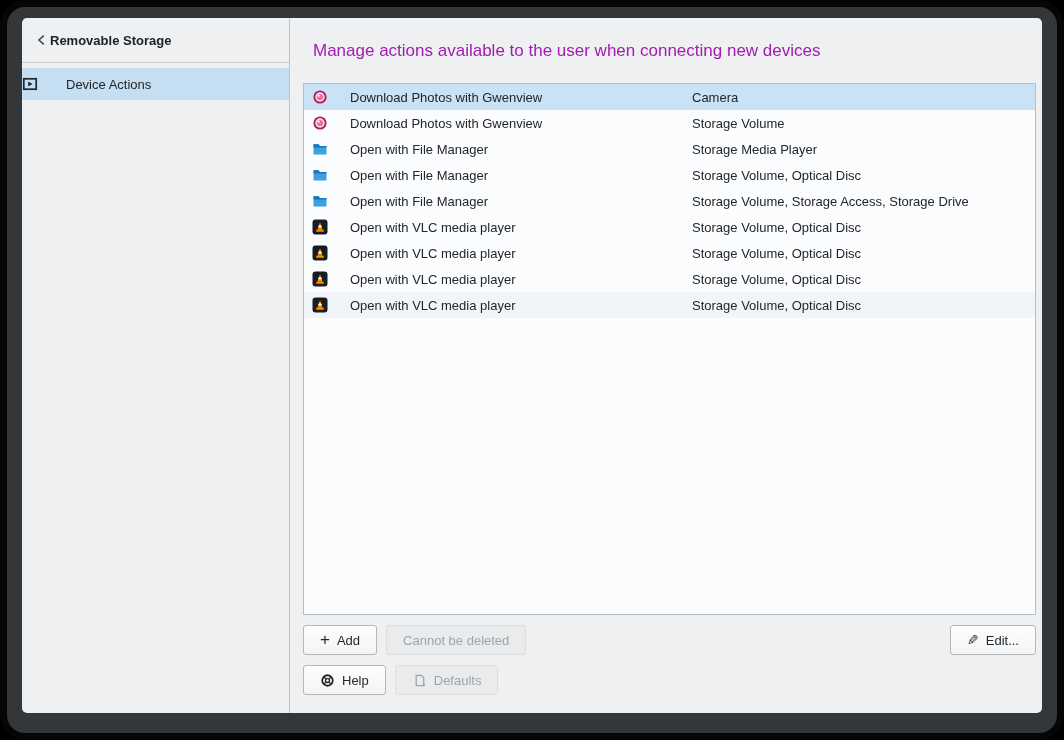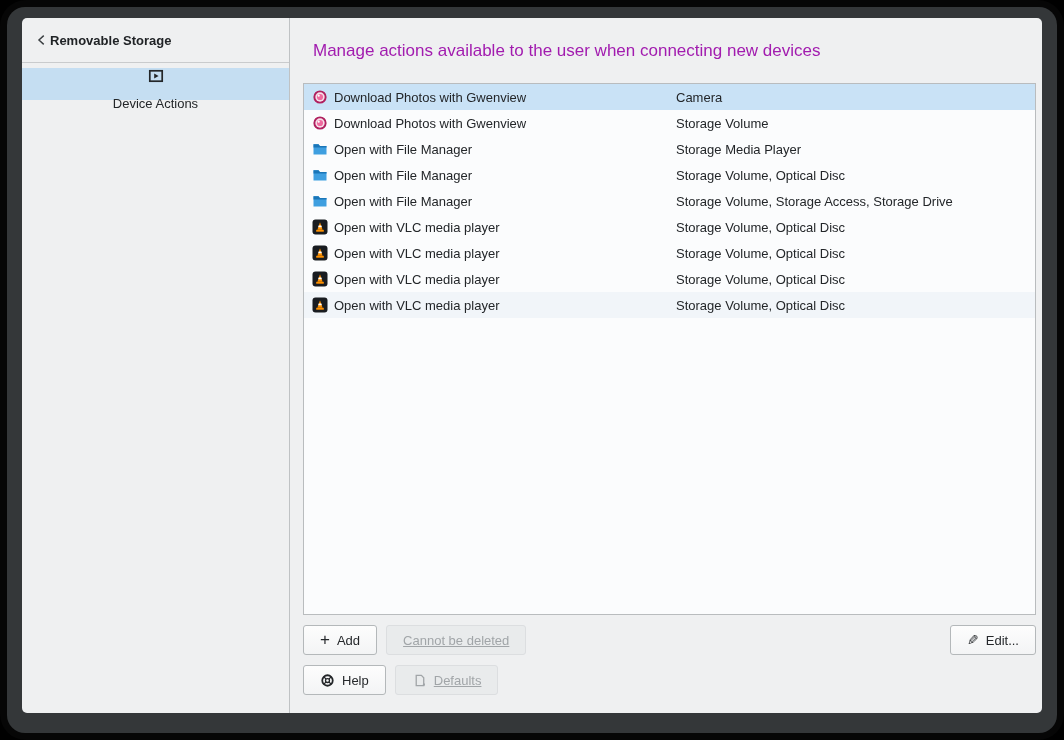--- a/index.html
+++ b/index.html
@@ -19,52 +19,52 @@
   
   .sidebar{width:267px;flex:0 0 267px;border-right:1px solid #bfc2c4;display:flex;flex-direction:column;}
   .side-header{
     height:44px;flex:0 0 44px;border-bottom:1px solid #c9cbcd;
     display:flex;align-items:center;padding:0 12px;
   }
   .side-header .back{width:16px;height:16px;display:flex;align-items:center;justify-content:center;cursor:pointer;}
   .side-title{font-weight:bold;color:#202326;}
   .side-items{padding-top:5px;}
   .side-item{
-    height:32px;display:flex;align-items:center;gap:12px;
-    padding-left:0;margin-bottom:7px;cursor:pointer;flex-direction:column;
+    height:32px;display:flex;align-items:center;gap:28px;
+    padding-left:0;margin-bottom:7px;cursor:pointer;
   }
   .side-item.selected{background:#c5def2;}
   .side-item .sicon{width:16px;height:16px;flex:0 0 16px;}
 
   
   .main{flex:1;display:flex;flex-direction:column;padding:0 6px 2px 13px;min-width:0;}
   .main-header{height:65px;flex:0 0 65px;display:flex;align-items:center;padding-left:10px;}
   .page-title{font-size:17px;color:#a21caf;}
 
   .list{
     flex:1;border:1px solid #b9bcbe;background:#fbfcfd;overflow:hidden;margin-bottom:10px;
   }
   .row{height:26px;display:flex;align-items:center;cursor:default;}
   .row.selected{background:#c9e2f6;}
   .row.alt{background:#f1f5f9;}
   .row .icon{width:16px;height:16px;flex:0 0 16px;margin-left:8px;display:flex;}
-  .row .name{margin-left:6px;width:342px;flex:0 0 342px;white-space:nowrap;overflow:hidden;}
+  .row .name{margin-left:22px;width:342px;flex:0 0 342px;white-space:nowrap;overflow:hidden;}
   .row .types{flex:1;white-space:nowrap;overflow:hidden;}
 
   
   .btn-row{display:flex;gap:9px;margin-bottom:10px;flex:0 0 30px;}
   .btn-row:last-child{margin-bottom:16px;}
   .btn{
     height:30px;display:inline-flex;align-items:center;justify-content:center;gap:7px;
     padding:0 16px;border-radius:3px;font-size:13px;color:#25282b;
     background:linear-gradient(#fdfdfd,#f3f4f5);border:1px solid #b4b8ba;cursor:pointer;
     box-sizing:border-box;
   }
   .btn.disabled{
-    background:#e9ebec;border:1px solid #dcdee0;color:#a1a5a8;cursor:default;text-decoration:underline;
+    background:#e9ebec;border:1px solid #dcdee0;color:#a1a5a8;cursor:default;
   }
   .btn .bicon{display:inline-flex;align-items:center;justify-content:center;}
   .plus-glyph{font-size:17px;font-weight:400;line-height:1;margin-top:-2px;}
   .pencil-glyph{font-size:14px;line-height:1;transform:scaleX(-1);display:inline-block;}
   .spacer{flex:1;}
 </style>
 </head>
 <body>
 
 <div class="frame">

